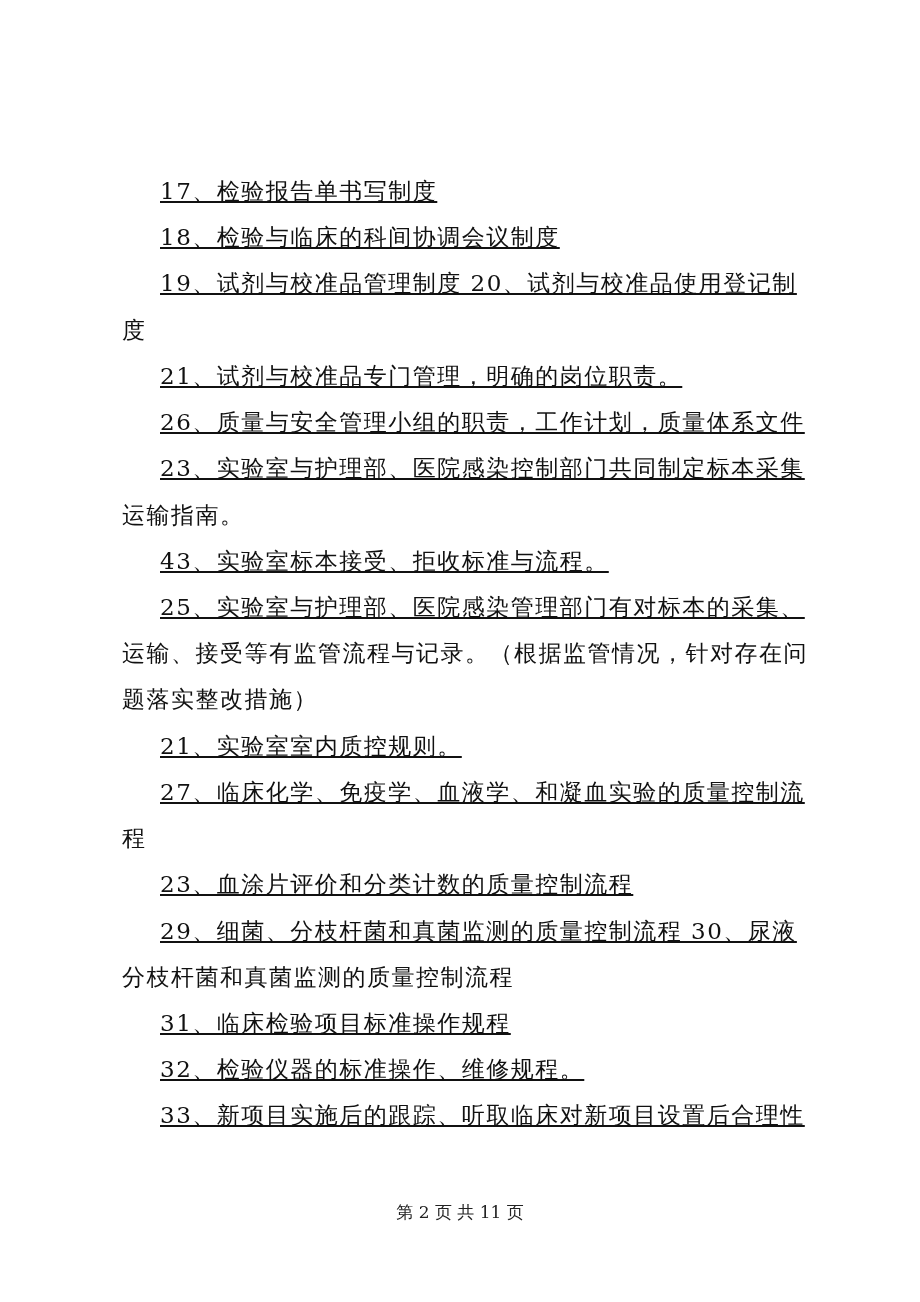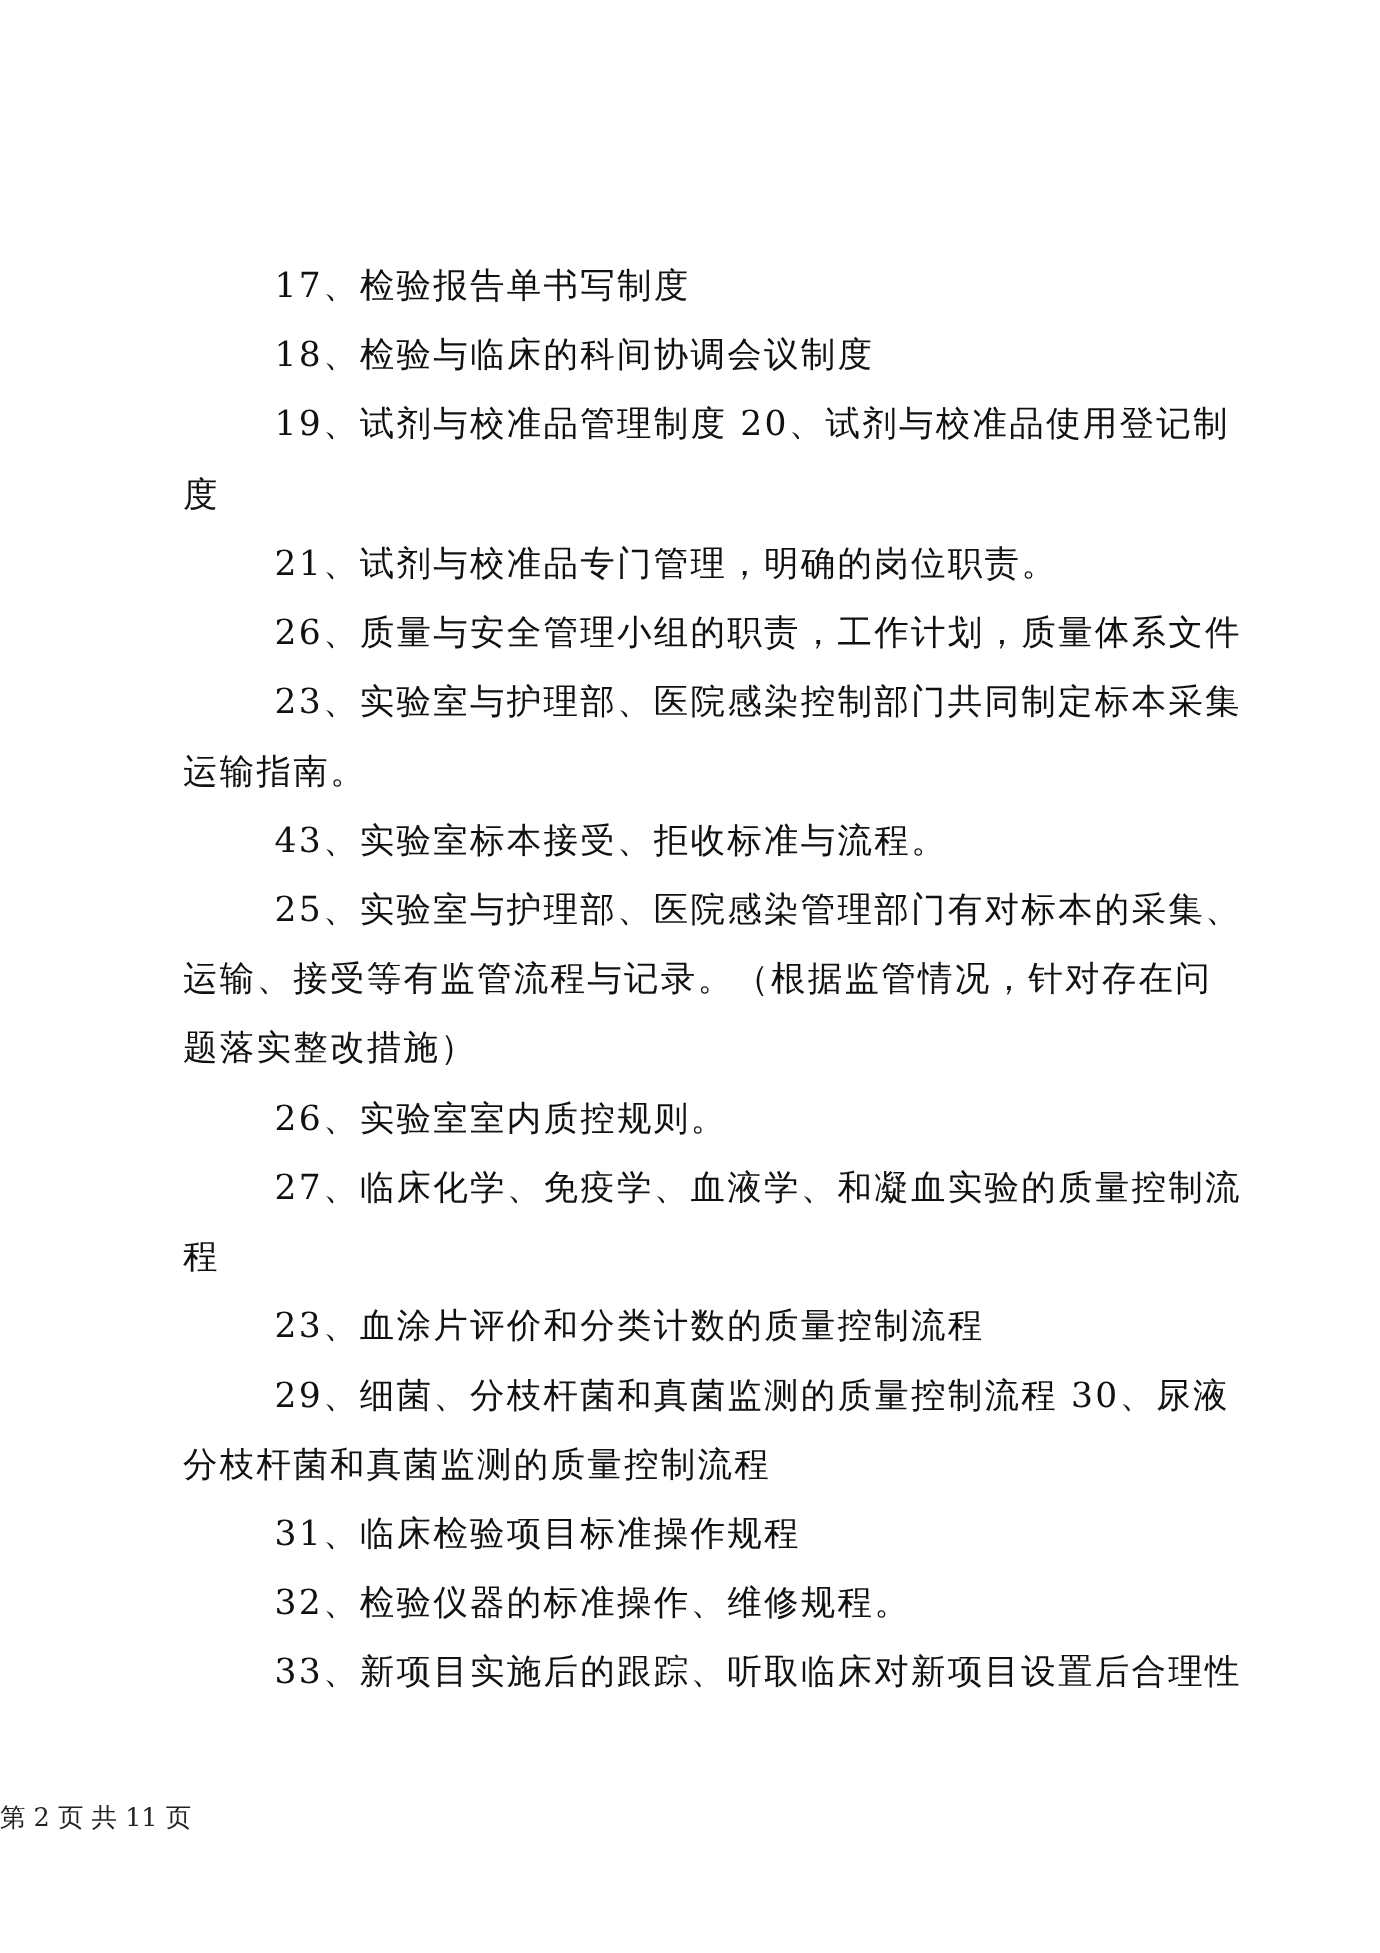--- a/index.html
+++ b/index.html
@@ -29,39 +29,40 @@
       width: 700px;
     }
     .line {
       position: absolute;
       left: 0;
       white-space: nowrap;
       font-size: 23px;
       line-height: 30px;
       letter-spacing: 1.5px;
     }
-    .indent { left: 61px; }
+    .indent { left: 38px; text-decoration: underline; }
     .watermark {
       position: absolute;
       left: 230px;
       top: 586px;
       font-family: "DejaVu Sans", "Liberation Sans", sans-serif;
       font-size: 64px;
       line-height: 70px;
       color: #e3e3e3;
       letter-spacing: 2px;
       z-index: 0;
       pointer-events: none;
     }
     .line { z-index: 1; }
     .footer {
       position: absolute;
       left: 0;
       width: 920px;
       top: 1200px;
+      text-align: center;
       font-size: 17px;
       line-height: 24px;
       color: #222222;
     }
   </style>
 </head>
 <body>
 
 <div class="page">
 
@@ -71,21 +72,21 @@
     <div class="line indent" style="top:98px">19、试剂与校准品管理制度 20、试剂与校准品使用登记制</div>
     <div class="line" style="top:145px">度</div>
     <div class="line indent" style="top:191px">21、试剂与校准品专门管理，明确的岗位职责。</div>
     <div class="line indent" style="top:237px">26、质量与安全管理小组的职责，工作计划，质量体系文件</div>
     <div class="line indent" style="top:283px">23、实验室与护理部、医院感染控制部门共同制定标本采集</div>
     <div class="line" style="top:330px">运输指南。</div>
     <div class="line indent" style="top:376px">43、实验室标本接受、拒收标准与流程。</div>
     <div class="line indent" style="top:422px">25、实验室与护理部、医院感染管理部门有对标本的采集、</div>
     <div class="line" style="top:468px">运输、接受等有监管流程与记录。（根据监管情况，针对存在问</div>
     <div class="line" style="top:514px">题落实整改措施）</div>
-    <div class="line indent" style="top:561px">26、实验室室内质控规则。</div>
+    <div class="line indent" style="top:561px">21、实验室室内质控规则。</div>
     <div class="line indent" style="top:607px">27、临床化学、免疫学、血液学、和凝血实验的质量控制流</div>
     <div class="line" style="top:653px">程</div>
     <div class="line indent" style="top:699px">23、血涂片评价和分类计数的质量控制流程</div>
     <div class="line indent" style="top:746px">29、细菌、分枝杆菌和真菌监测的质量控制流程 30、尿液</div>
     <div class="line" style="top:792px">分枝杆菌和真菌监测的质量控制流程</div>
     <div class="line indent" style="top:838px">31、临床检验项目标准操作规程</div>
     <div class="line indent" style="top:884px">32、检验仪器的标准操作、维修规程。</div>
     <div class="line indent" style="top:930px">33、新项目实施后的跟踪、听取临床对新项目设置后合理性</div>
   </div>
 

